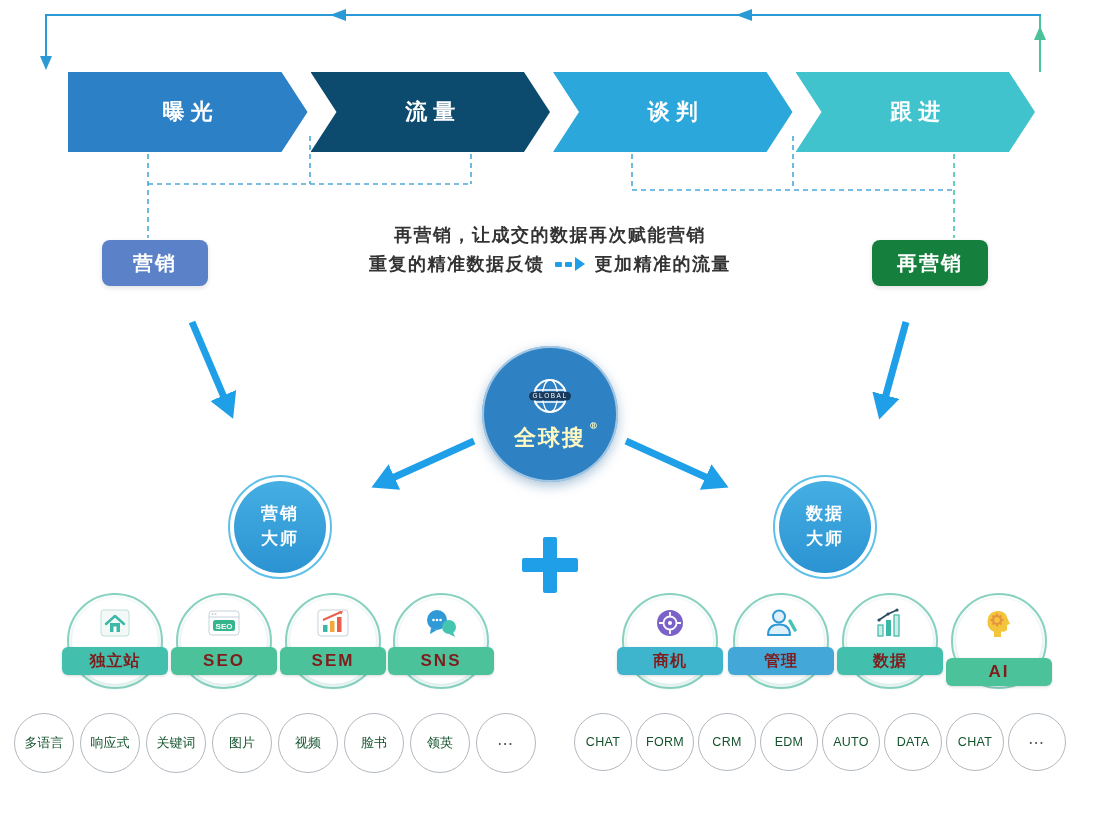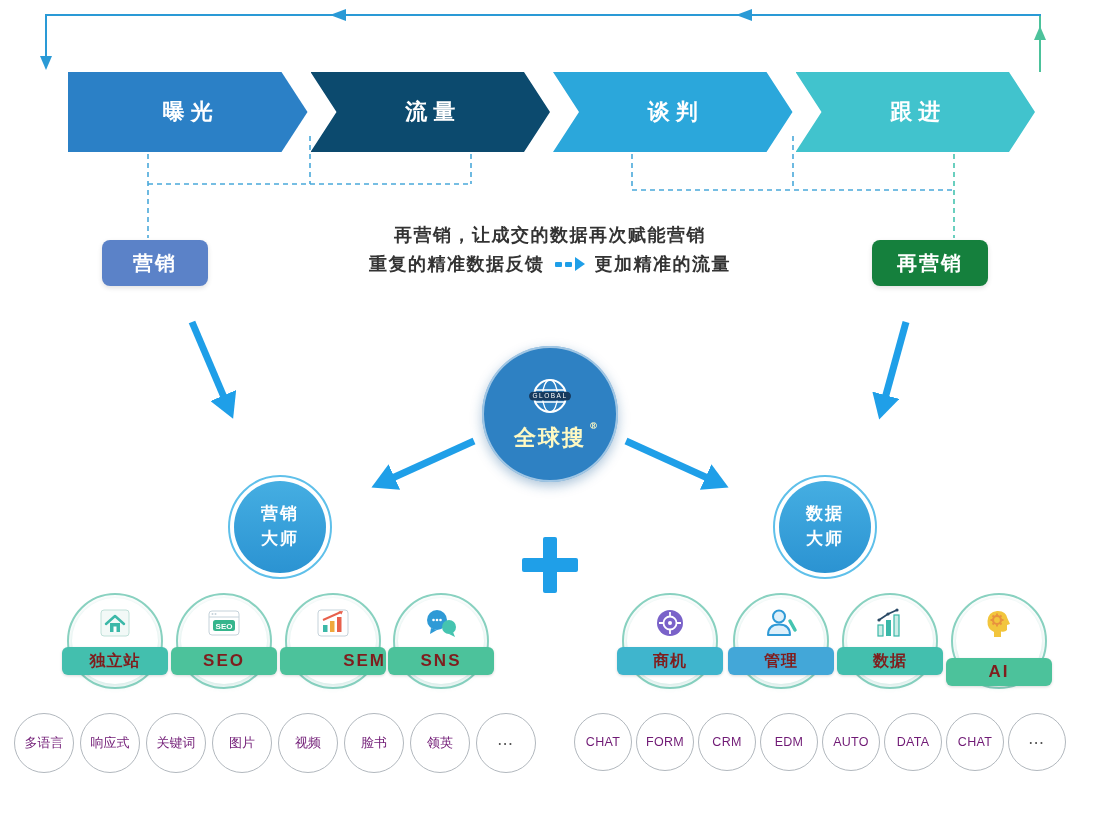--- a/index.html
+++ b/index.html
@@ -63,21 +63,21 @@
   .f-icon { width:44px; height:44px; margin-top:3px; }
   .f-band { position:absolute; left:-7px; right:-7px; top:52px; height:28px; border-radius:6px;
             display:flex; align-items:center; justify-content:center; color:#7f1d1d; font-weight:bold;
             font-size:16px; letter-spacing:1px; box-shadow:0 1px 3px rgba(0,0,0,.15); }
   .f-band.latin { font-size:17px; letter-spacing:2px; }
 
   
   .chips-left { position:absolute; left:14px; top:713px; display:flex; gap:6px; }
   .chips-right { position:absolute; left:574px; top:713px; display:flex; gap:4px; }
   .chip { width:60px; height:60px; border-radius:50%; border:1px solid #b2b8be; background:#fff;
-          display:flex; align-items:center; justify-content:center; font-size:13px; color:#701a75; }
+          display:flex; align-items:center; justify-content:center; font-size:13px; color:#14532d; }
   .chips-right .chip { width:58px; height:58px; font-size:12.5px; letter-spacing:.3px; }
   .chip.dots { font-size:16px; letter-spacing:2px; color:#555; }
 </style>
 </head>
 <body>
 
 <svg id="lines">
   <defs>
     <marker id="ah" markerWidth="4.2" markerHeight="4" refX="1" refY="2" orient="auto">
       <path d="M0,0 L3.6,2 L0,4 Z" fill="#1f9fe8"></path>
@@ -203,21 +203,21 @@
   <div class="f-inner">
     <svg class="f-icon" viewBox="0 0 44 44">
       <rect x="7" y="9" width="30" height="26" rx="3" fill="#ffffff" stroke="#c5d2da"></rect>
       <rect x="12" y="24" width="4.5" height="7" fill="#3bb8a8"></rect>
       <rect x="19" y="20" width="4.5" height="11" fill="#f0a83c"></rect>
       <rect x="26" y="16" width="4.5" height="15" fill="#e8604c"></rect>
       <path d="M12 19 L30 11" stroke="#e8604c" stroke-width="2" fill="none"></path>
       <polygon points="32,10 27.5,10.5 30.5,13.5" fill="#e8604c"></polygon>
     </svg>
   </div>
-  <div class="f-band latin" style="background-color: rgb(76, 194, 155); justify-content: flex-end;">
+  <div class="f-band latin" style="background-color: rgb(76, 194, 155);">
       <span>SEM</span>
     </div>
 </div>
 
 <div class="feature" style="left:393px">
   <div class="f-inner">
     <svg class="f-icon" viewBox="0 0 44 44">
       <circle cx="18" cy="19" r="10" fill="#2f9ad6"></circle>
       <path d="M12 27 L11 33 L18 29 Z" fill="#2f9ad6"></path>
       <circle cx="30" cy="26" r="7" fill="#45c4b0"></circle>

